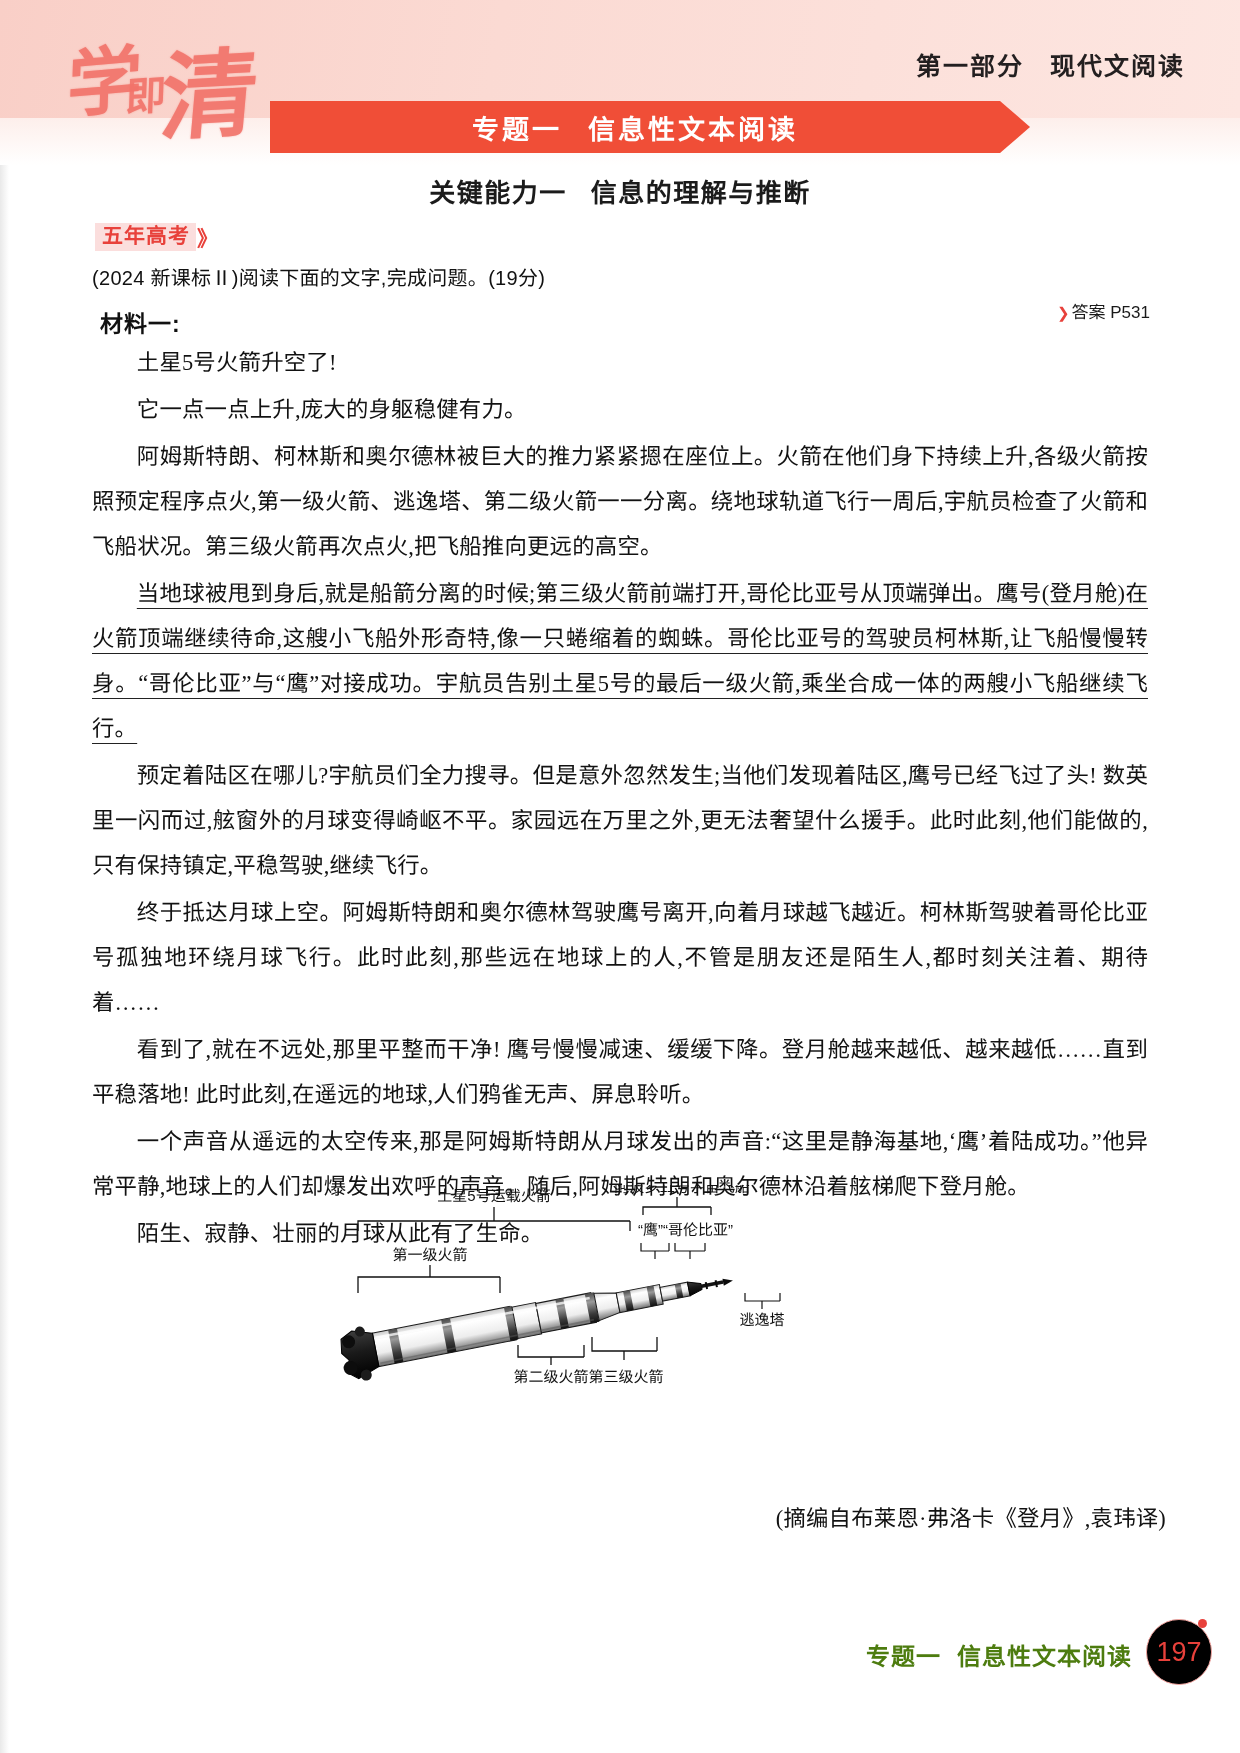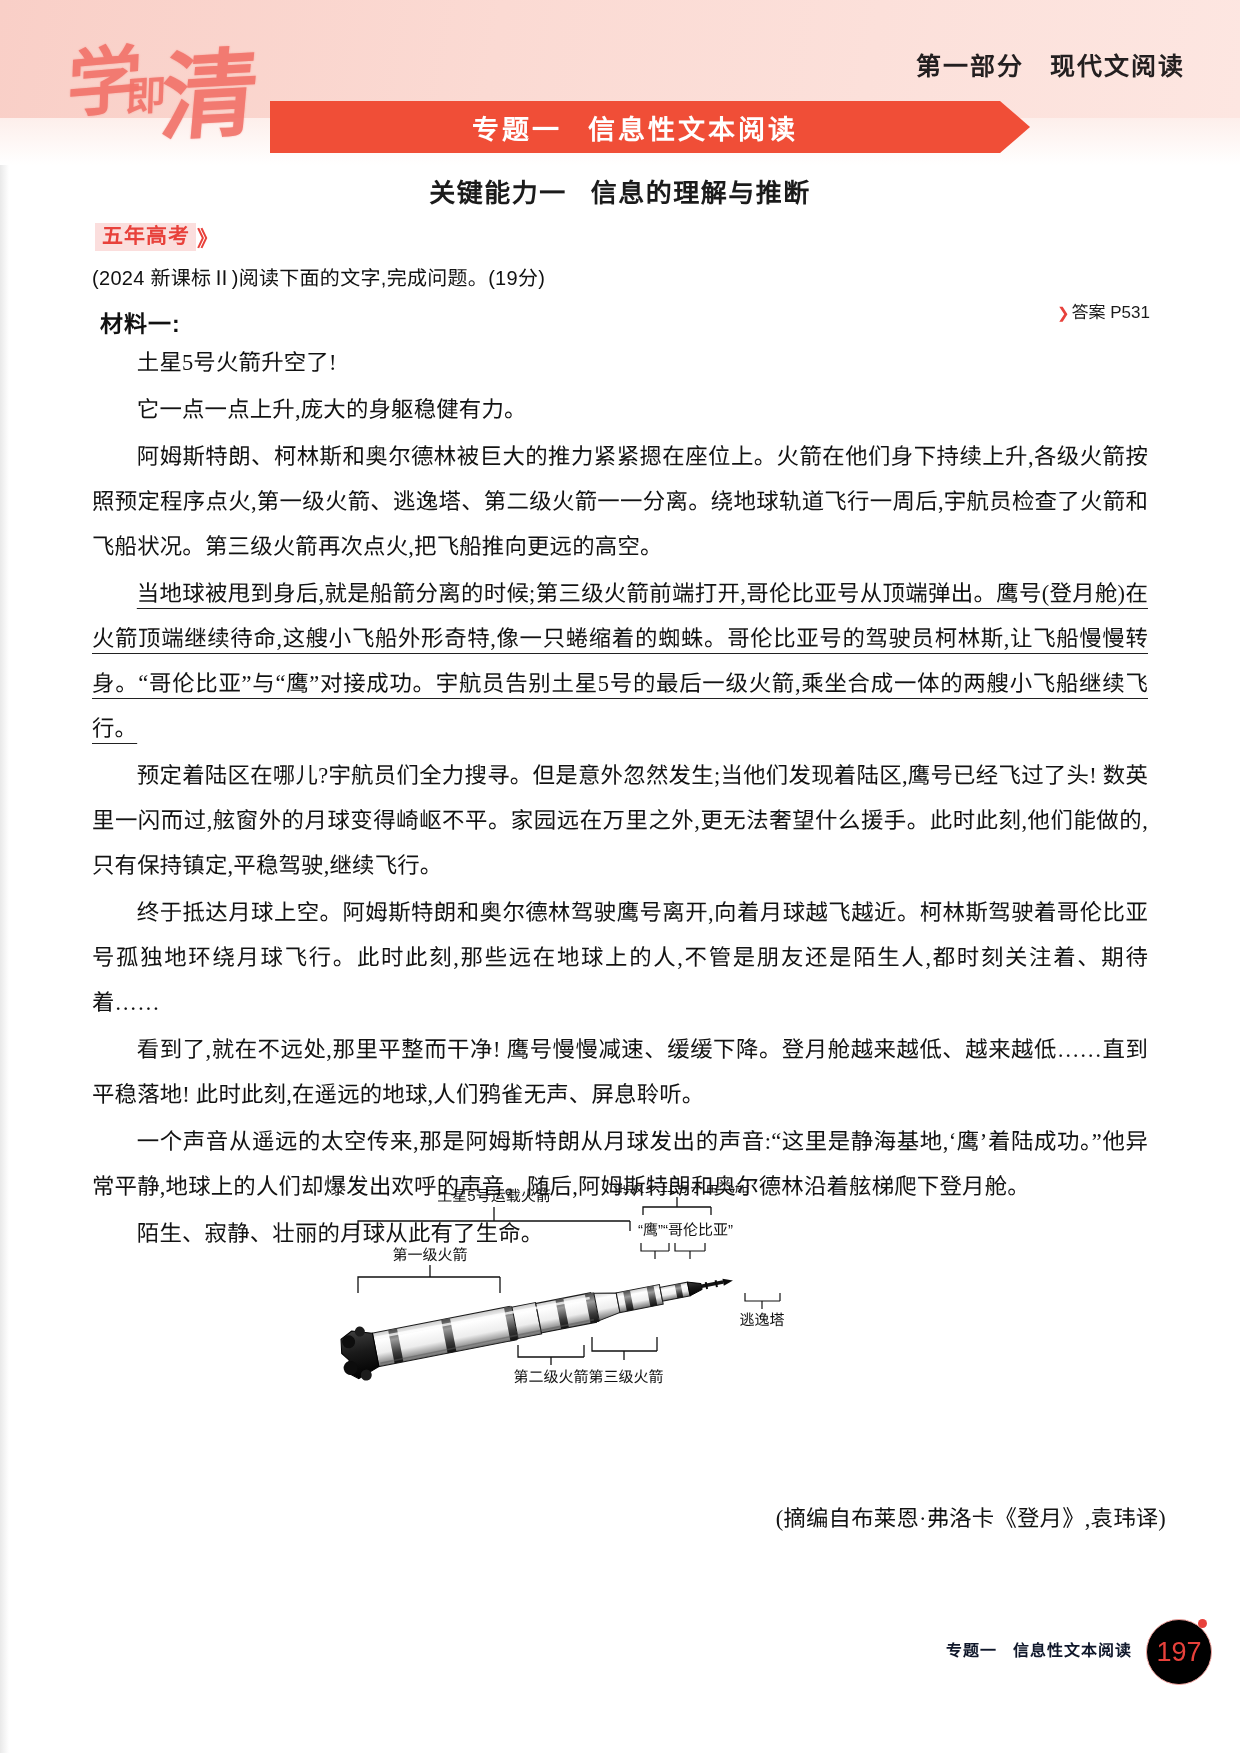--- a/index.html
+++ b/index.html
@@ -142,21 +142,21 @@
     font-size:22.4px;color:#121212;letter-spacing:.2px;margin-left:18px;
   }
 
   
   .footer{
     position:absolute;left:0;bottom:72px;width:1240px;height:60px;
   }
   .footer-text{
     position:absolute;right:108px;top:16px;
     font-family:"Liberation Sans","DejaVu Sans",sans-serif;
-    font-weight:700;font-size:16px;color:#0f172a;letter-spacing:1px;
+    font-weight:700;font-size:24px;color:#4d7c0f;letter-spacing:1px;
   }
   .footer-text .sp{display:inline-block;width:16px;}
   .page-circle{
     position:absolute;right:28px;top:-2px;
     width:64px;height:64px;border-radius:50%;
     border:1.6px solid #f2a5a0;
     display:flex;align-items:center;justify-content:center;
     font-family:"Liberation Sans","DejaVu Sans",sans-serif;
     font-weight:400;font-size:27px;color:#e8413b;
     background:#000000;

